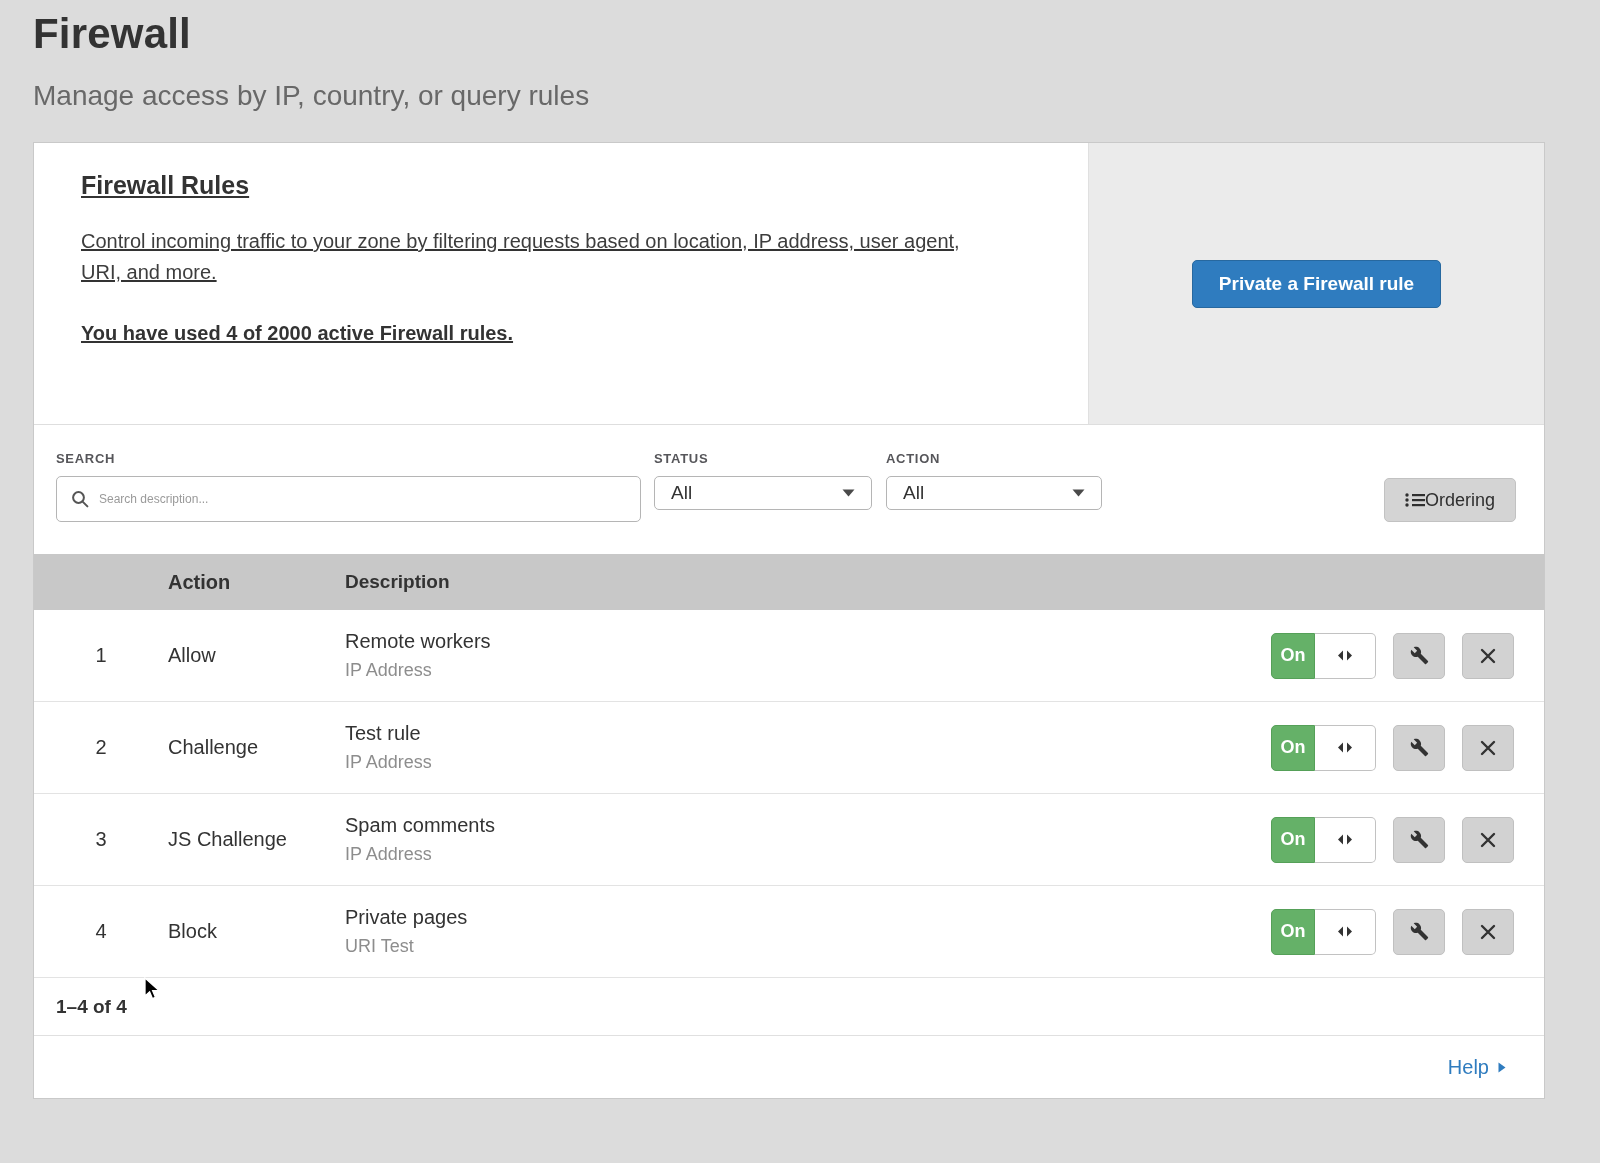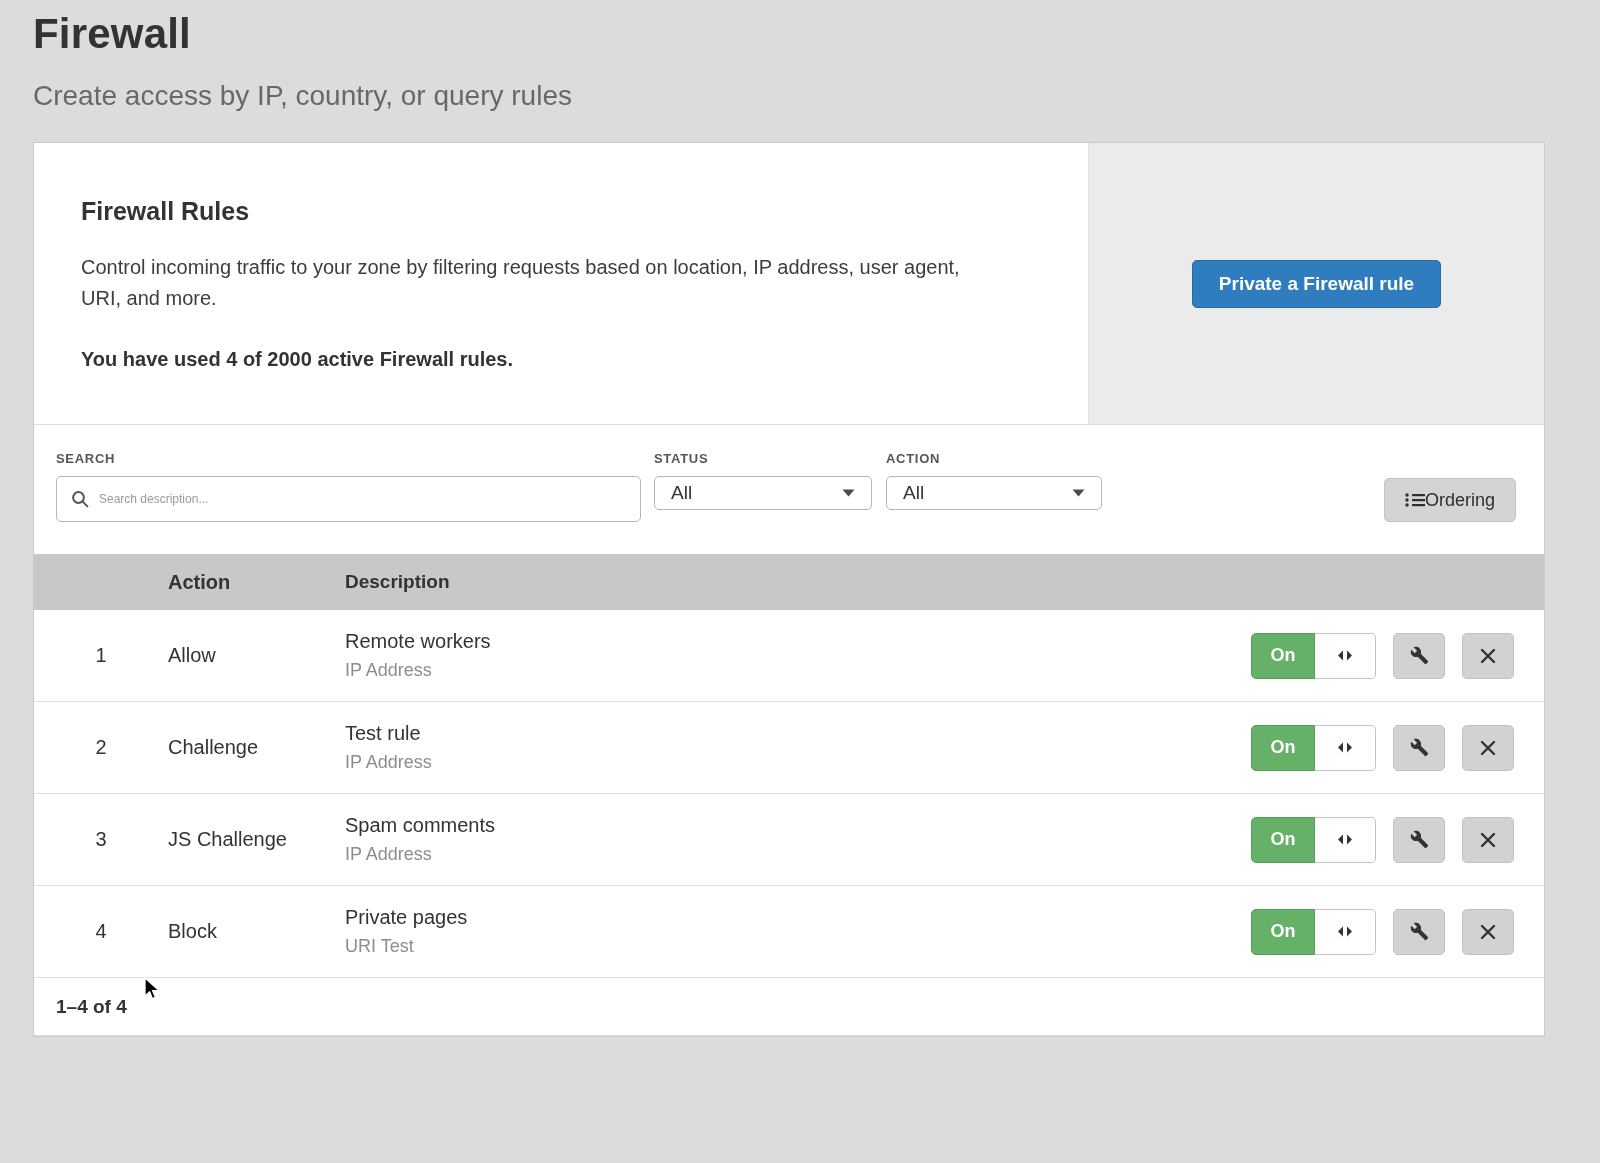--- a/index.html
+++ b/index.html
@@ -23,21 +23,21 @@
 
   .card{
     margin-top:30px;
     background:#ffffff;
     border:1px solid #c9c9c9;
     width:1512px;
   }
 
   
   .intro{display:flex;border-bottom:1px solid #dedede;min-height:282px;}
-  .intro-left{flex:1;padding:54px 60px 40px 47px;}
+  .intro-left{flex:1;padding:28px 60px 40px 47px;text-decoration:underline;}
   .intro-heading{font-size:25px;font-weight:700;color:#333;margin-bottom:26px;}
   .intro-desc{font-size:20px;line-height:1.55;color:#3d3d3d;max-width:900px;margin-bottom:34px;}
   .intro-usage{font-size:20px;font-weight:700;color:#333;}
   .intro-right{width:456px;background:#ebebeb;display:flex;align-items:center;justify-content:center;border-left:1px solid #e0e0e0;}
   .btn-primary{
     background:var(--accent-blue);
     color:#fff;border:1px solid #27689f;border-radius:5px;
     font-family:inherit;font-size:19px;font-weight:600;
     padding:12px 26px;cursor:pointer;
   }
@@ -77,21 +77,21 @@
   .col-num{width:134px;text-align:center;font-size:20px;color:#333;}
   .col-action{width:177px;font-size:20px;color:#333;}
   .col-desc{flex:1;}
   .desc-title{font-size:20px;color:#333;margin-bottom:7px;}
   .desc-sub{font-size:18px;color:#8d8d8d;}
   .col-controls{display:flex;align-items:center;gap:17px;padding-right:30px;}
 
   .toggle{display:flex;height:46px;}
   .toggle-on{
     background:var(--toggle-green);color:#fff;border:1px solid #55a058;
-    border-radius:5px 0 0 5px;width:64px;
+    border-radius:5px 0 0 5px;width:44px;
     display:flex;align-items:center;justify-content:center;
     font-size:18px;font-weight:600;cursor:pointer;font-family:inherit;
   }
   .toggle-arrows{
     background:#fff;border:1px solid #c2c2c2;border-left:none;
     border-radius:0 5px 5px 0;width:61px;
     display:flex;align-items:center;justify-content:center;cursor:pointer;
   }
   .icon-btn{
     width:52px;height:46px;background:#d2d2d2;border:1px solid #c0c0c0;border-radius:5px;
@@ -108,21 +108,21 @@
   .cursor{position:absolute;left:142px;top:977px;pointer-events:none;}
   svg{display:block;}
 </style>
 </head>
 <body>
 
 <div class="page">
 
   <div class="page-header">
     <h1 class="page-title">Firewall</h1>
-    <div class="page-subtitle">Create access by IP, country, or query rules</div>
+    <div class="page-subtitle">Manage access by IP, country, or query rules</div>
   </div>
 
   <div class="card">
 
     <div class="intro">
       <div class="intro-left">
         <h2 class="intro-heading">Firewall Rules</h2>
         <p class="intro-desc">Control incoming traffic to your zone by filtering requests based on location, IP address, user agent, URI, and more.</p>
         <p class="intro-usage">You have used 4 of 2000 active Firewall rules.</p>
       </div>
@@ -331,20 +331,30 @@
                   <path d="M2 2 L14 14 M14 2 L2 14" stroke="#333" stroke-width="2.4" stroke-linecap="round"></path>
                 </svg>
               </span>
           </button>
         </div>
       </div>
     </div>
 
     <div class="pagination">1–4 of 4</div>
 
+    <div class="help-row">
+      <a class="help-link">
+        <span>Help</span>
+        <span>
+            <svg width="8" height="11" viewBox="0 0 8 11">
+              <path d="M0.5 0.5 L7.5 5.5 L0.5 10.5 Z" fill="#2f7cbf"></path>
+            </svg>
+          </span>
+      </a>
+    </div>
 
   </div>
 </div>
 
 <div class="cursor">
   <svg width="22" height="24" viewBox="0 0 22 24">
       <path d="M3 1 L3 19 L7.6 14.8 L10.4 21.6 L13.4 20.3 L10.6 13.7 L17 13.5 Z" fill="#000" stroke="#fff" stroke-width="1.3"></path>
     </svg>
 </div>
 

